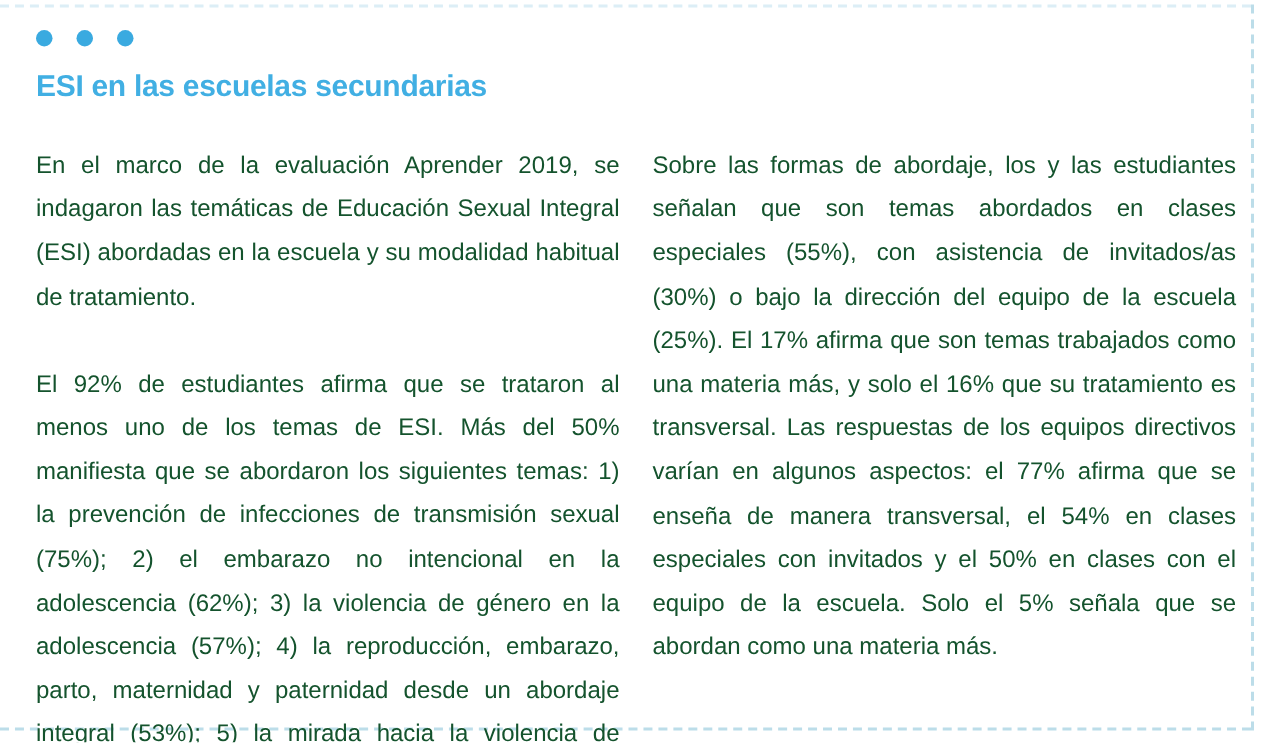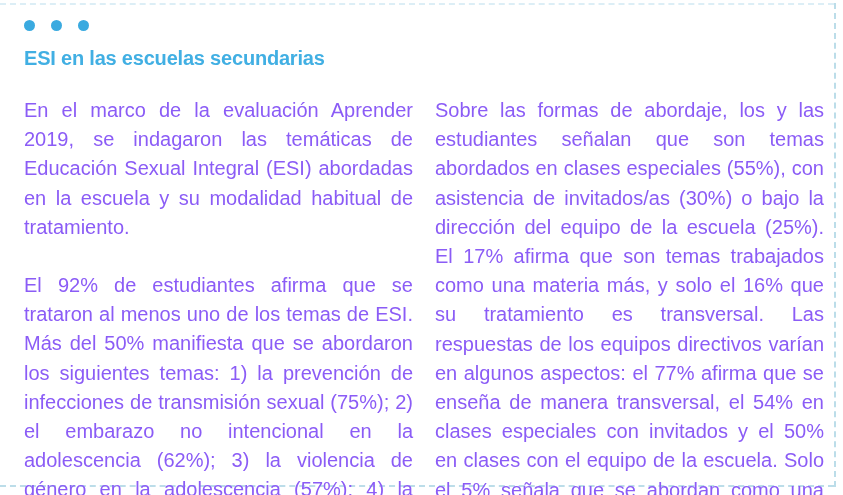--- a/index.html
+++ b/index.html
@@ -89,22 +89,22 @@
     display: flex;
     gap: 22px;
   }
   .col {
     width: 389px;
     flex: 0 0 389px;
   }
 
   .para {
     margin: 0;
-    color: #8b5cf6;
-    font-size: 20px;
+    color: #14532d;
+    font-size: 16px;
     line-height: 29.2px;
     text-align: justify;
     text-justify: inter-word;
     hyphens: manual;
   }
   .para + .para {
     margin-top: 29px;
   }
   .para.tight-last {
     text-align-last: left;

